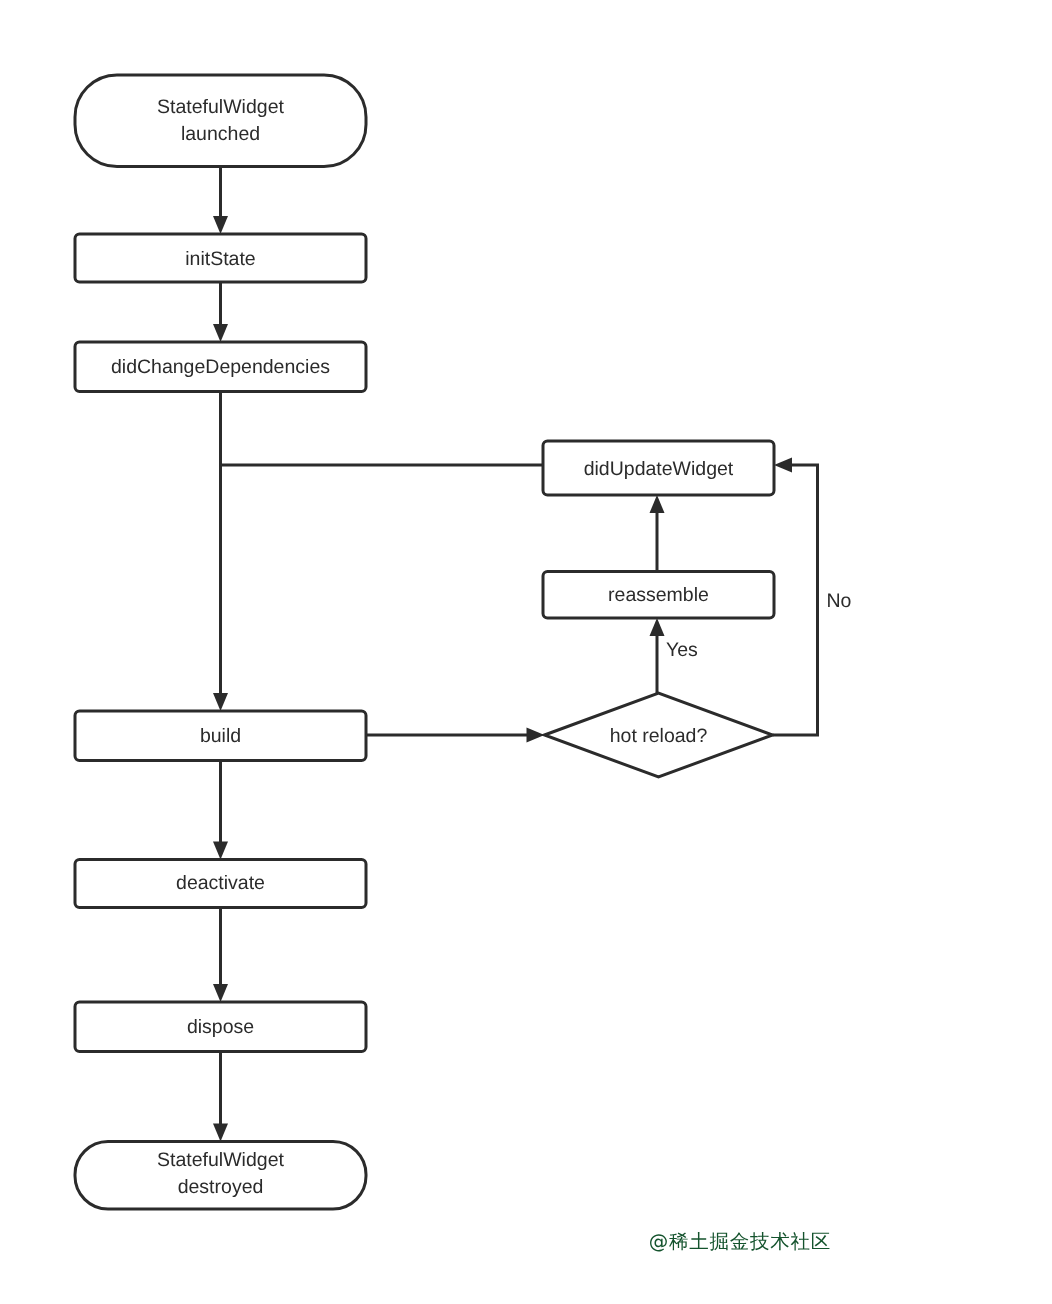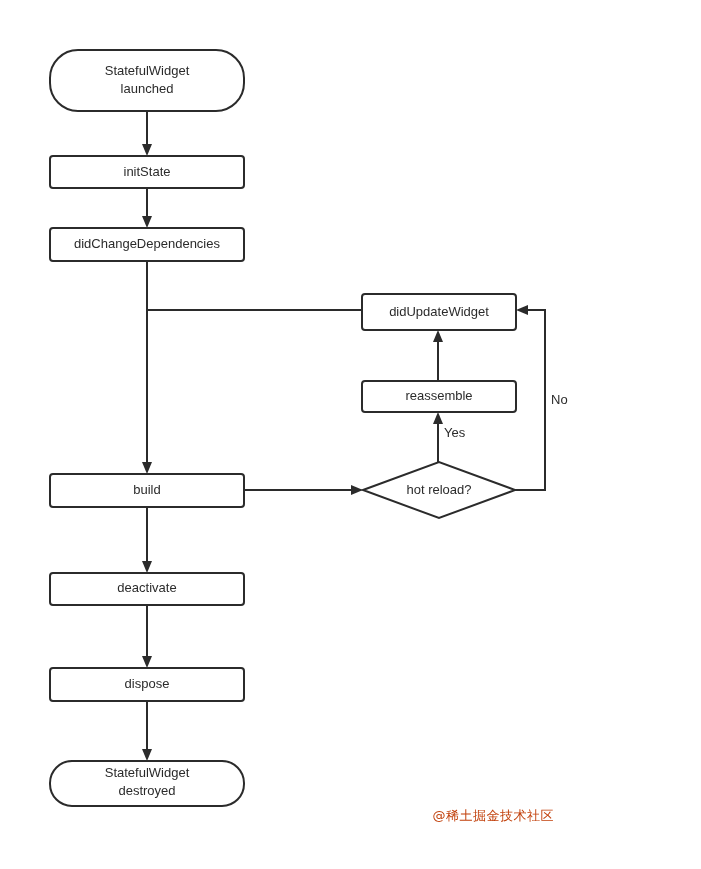--- a/index.html
+++ b/index.html
@@ -49,22 +49,22 @@
   }
   .edge-label {
     fill: #2b2b2b;
     font-family: "Liberation Sans", "DejaVu Sans", sans-serif;
     font-size: 13px;
     dominant-baseline: middle;
   }
   .watermark-text {
     position: absolute;
     right: 14px;
-    bottom: 44px;
-    color: #c2410c;
+    bottom: 32px;
+    color: #14532d;
     font-size: 13px;
     font-family: "DejaVu Sans", "Liberation Sans", sans-serif;
     letter-spacing: 0.5px;
     white-space: nowrap;
     user-select: none;
   }
 </style>
 </head>
 <body>
 

